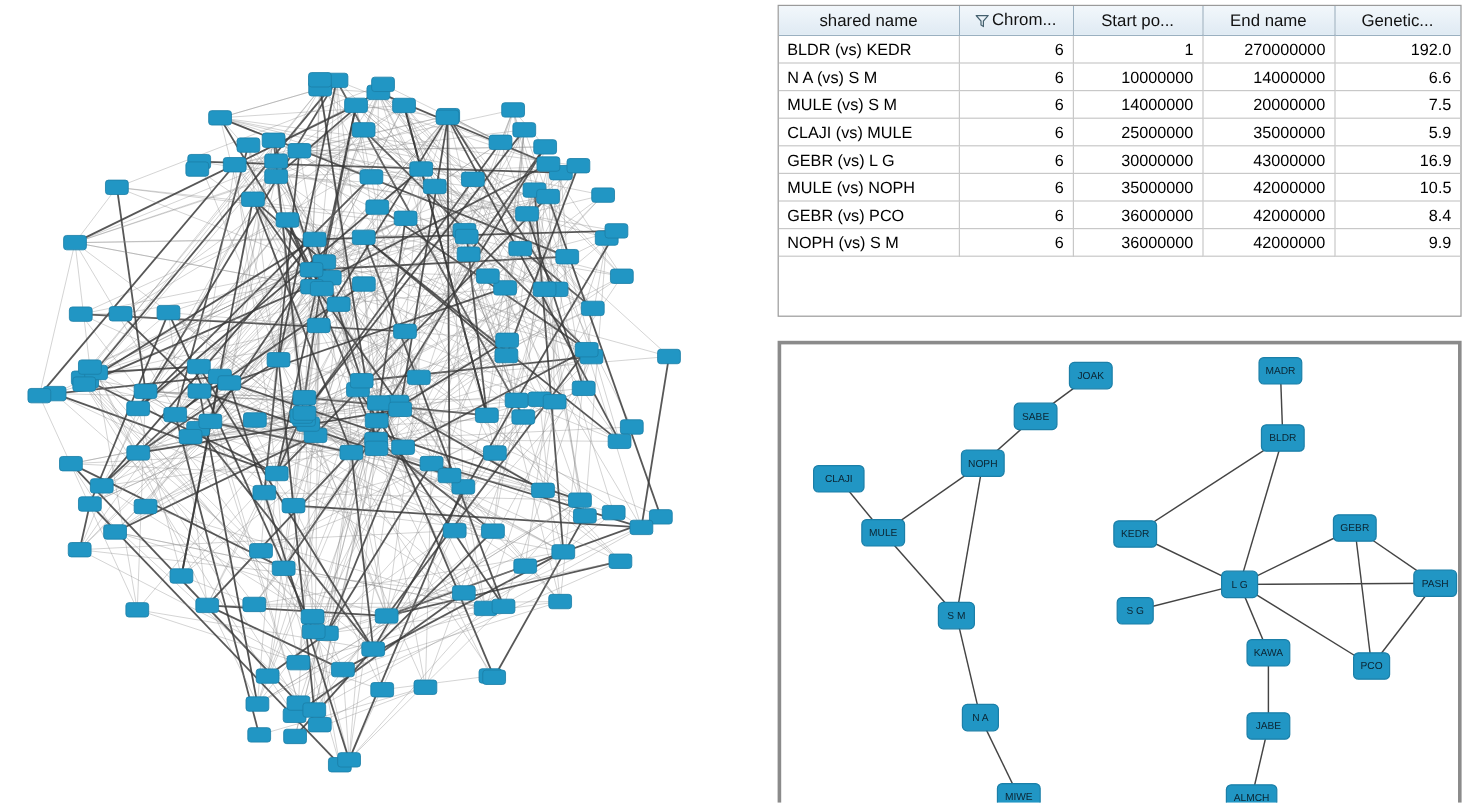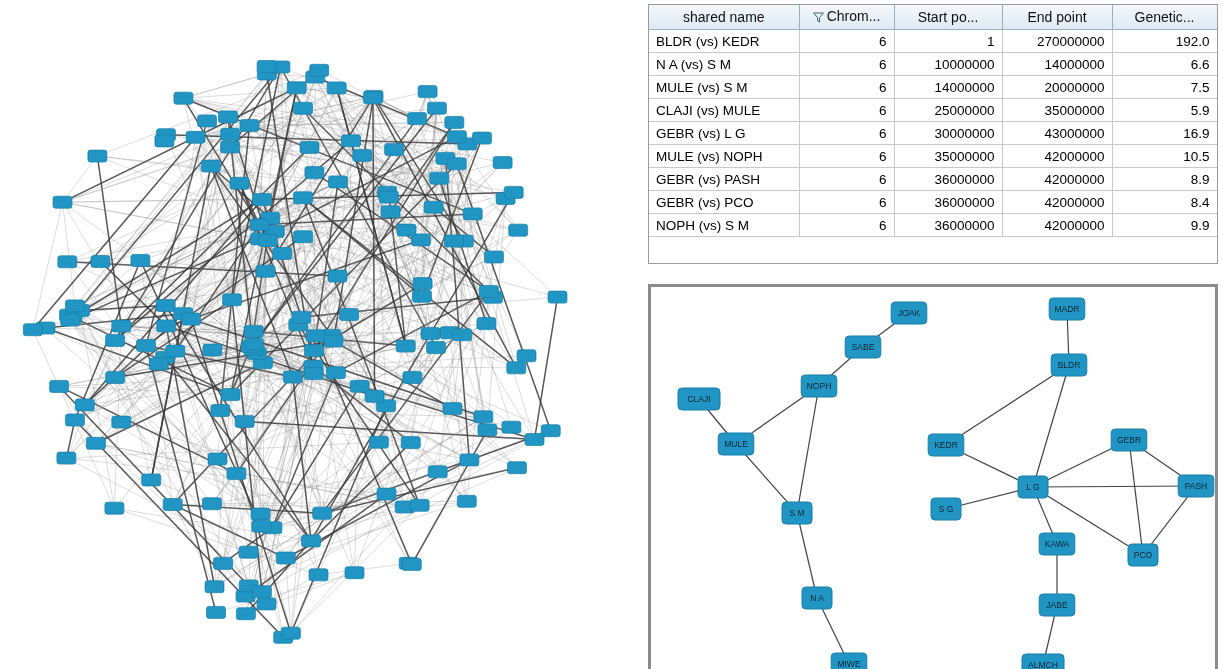--- a/index.html
+++ b/index.html
@@ -1055,21 +1055,21 @@
               <span>Chrom...</span>
             </span>
           </th>
           <th>
             <span class="hdr-inner">
               <span>Start po...</span>
             </span>
           </th>
           <th>
             <span class="hdr-inner">
-              <span>End point</span>
+              <span>End name</span>
             </span>
           </th>
           <th>
             <span class="hdr-inner">
               <span>Genetic...</span>
             </span>
           </th>
         </tr>
       </thead>
       <tbody id="table-body">
@@ -1109,27 +1109,20 @@
             <td class="num">16.9</td>
           </tr>
           <tr>
             <td class="txt">MULE (vs) NOPH</td>
             <td class="num">6</td>
             <td class="num">35000000</td>
             <td class="num">42000000</td>
             <td class="num">10.5</td>
           </tr>
           <tr>
-            <td class="txt">GEBR (vs) PASH</td>
-            <td class="num">6</td>
-            <td class="num">36000000</td>
-            <td class="num">42000000</td>
-            <td class="num">8.9</td>
-          </tr>
-          <tr>
             <td class="txt">GEBR (vs) PCO</td>
             <td class="num">6</td>
             <td class="num">36000000</td>
             <td class="num">42000000</td>
             <td class="num">8.4</td>
           </tr>
           <tr>
             <td class="txt">NOPH (vs) S M</td>
             <td class="num">6</td>
             <td class="num">36000000</td>

